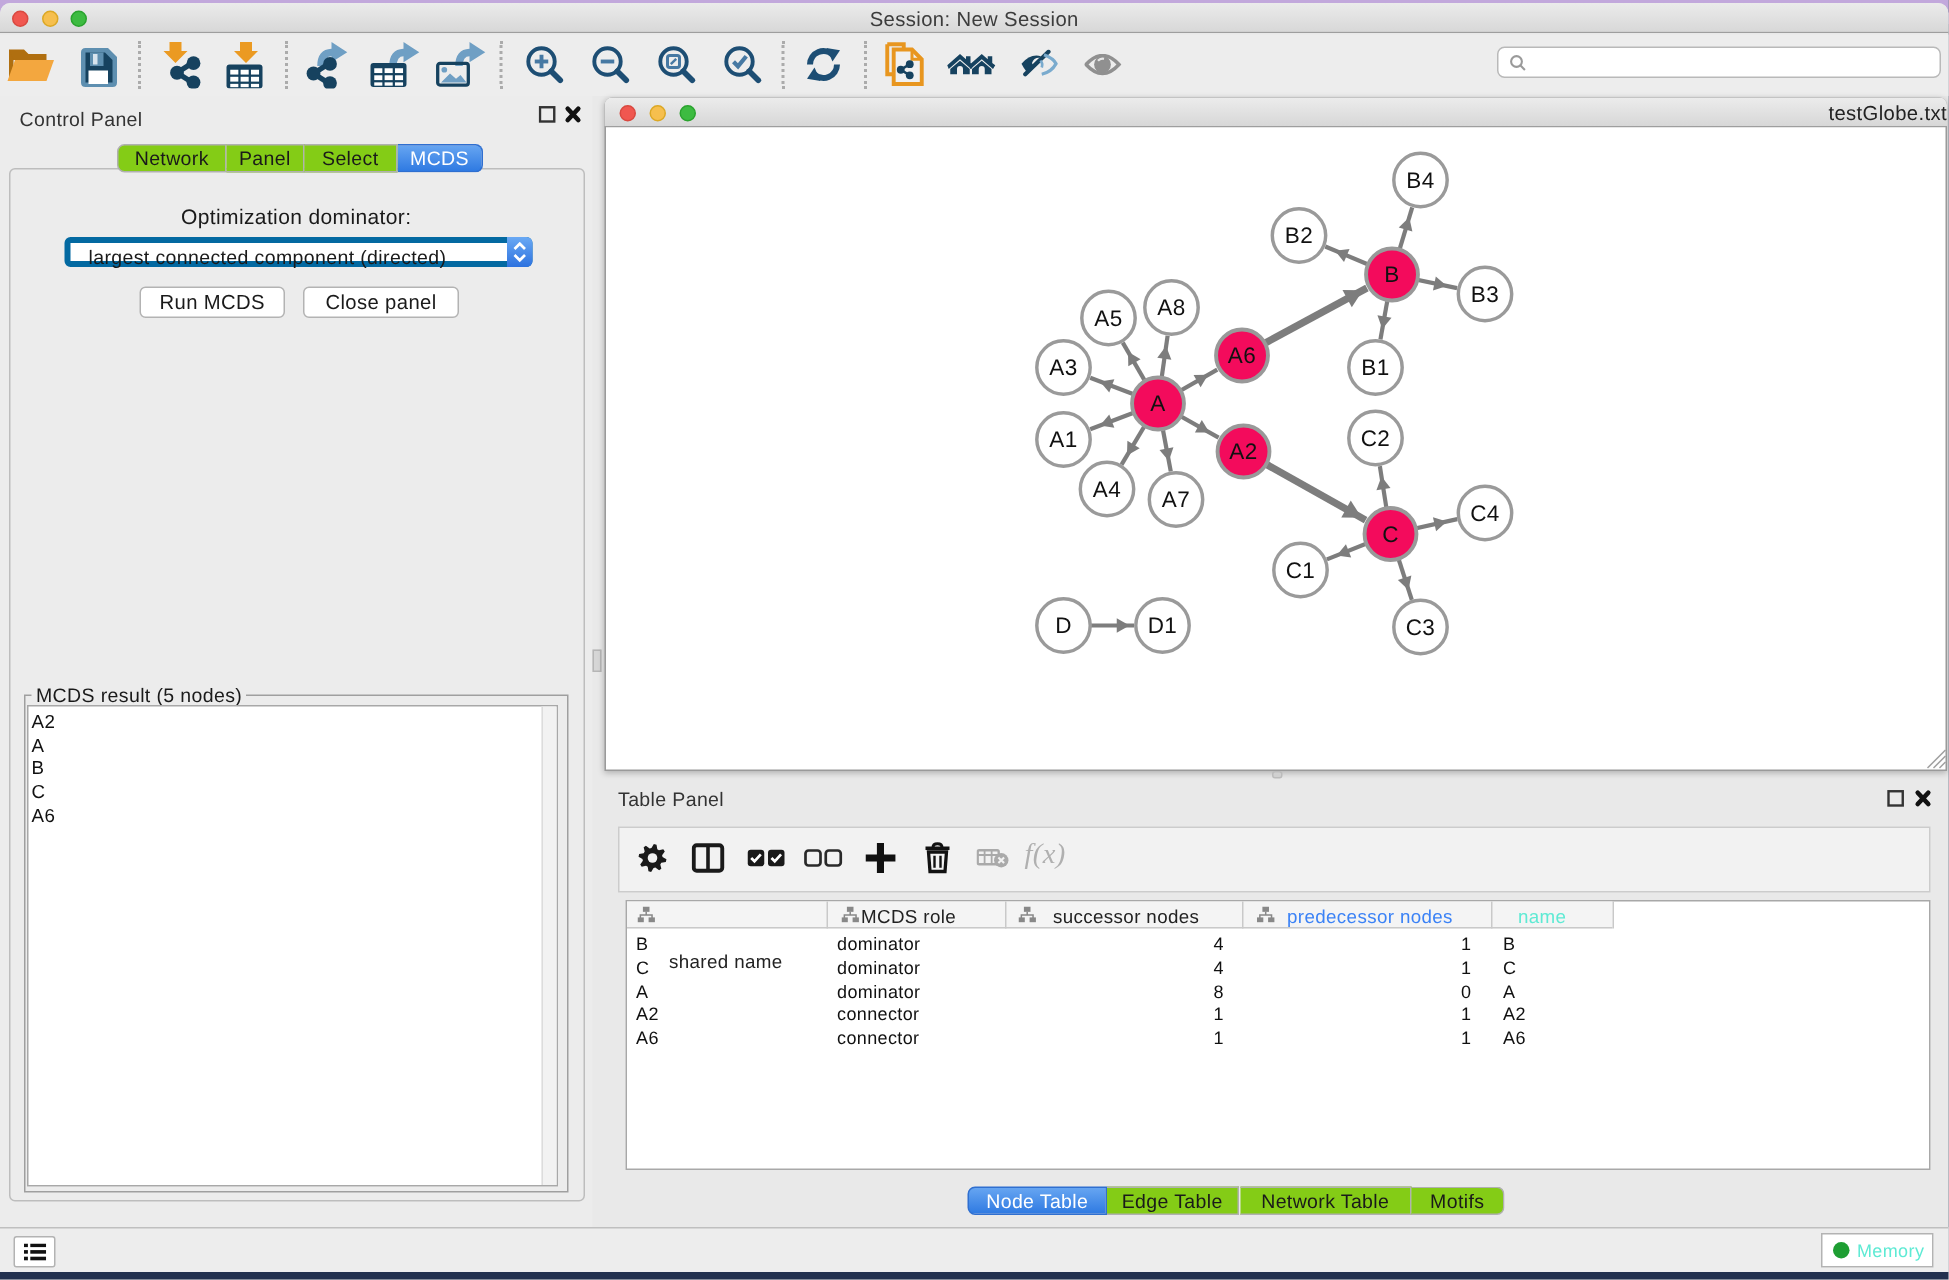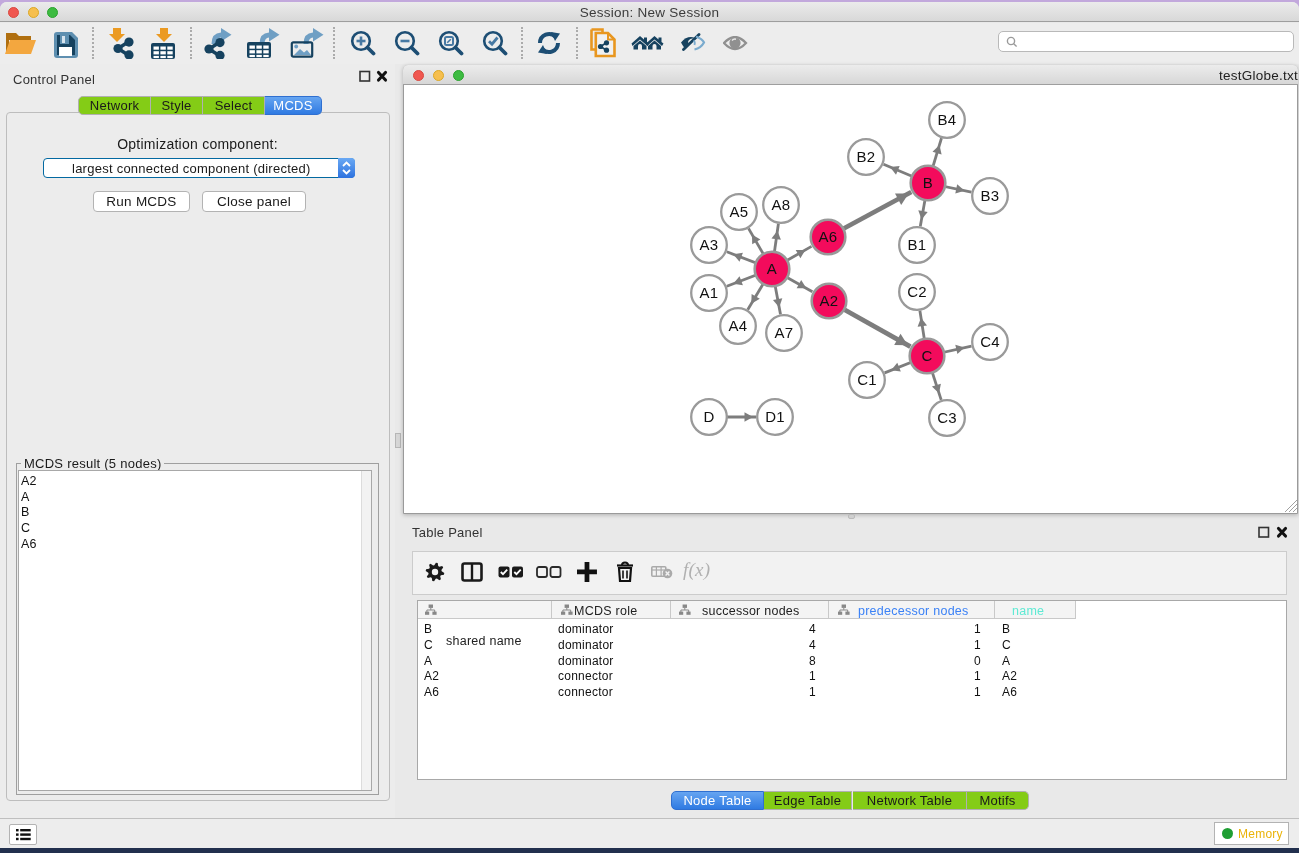--- a/index.html
+++ b/index.html
@@ -179,26 +179,26 @@
   </svg>
 <div class="abs" style="left:0;top:64px;width:395px;height:754px;background:#ececec"></div>
 <div class="abs" style="left:13px;top:72px;font-size:13px;color:#333">Control Panel</div>
 <svg class="abs" style="left:359px;top:70px" width="30" height="13">
     <rect x="1" y="1.5" width="9.5" height="9.5" fill="none" stroke="#333" stroke-width="1.6"></rect>
     <path d="M19.5 2.5 L26.5 10 M26.5 2.5 L19.5 10" stroke="#111" stroke-width="3.1" stroke-linecap="round"></path>
   </svg>
 <div class="abs" style="left:6px;top:112px;width:384px;height:689px;background:#ececec;border:1px solid #bdbdbd;border-radius:4px"></div>
 <div class="abs" style="left:78px;top:96px;width:244px;height:19px">
 <div class="tabseg" style="left:0;width:73px;border-left:1px solid #b0b0b0;border-radius:5px 0 0 5px">Network</div>
-<div class="tabseg" style="left:73px;width:52px">Style</div>
+<div class="tabseg" style="left:73px;width:52px">Panel</div>
 <div class="tabseg" style="left:125px;width:62px">Select</div>
 <div class="tabseg" style="left:187px;width:57px;background:linear-gradient(#66a5f1,#2f7ae2);border-color:#2f6fd0;color:#fff;border-radius:0 5px 5px 0">MCDS</div>
 </div>
-<div class="abs" style="left:0;top:136px;width:395px;text-align:center;font-size:14px;color:#1a1a1a">Optimization component:</div>
-<div class="abs" style="left:43px;top:158px;width:312px;height:20px;background:#fff;border:1px solid #0369a1;border-radius:4px;font-size:13px;color:#1a1a1a;line-height:19px;padding-left:28px">largest connected component (directed)</div>
+<div class="abs" style="left:0;top:136px;width:395px;text-align:center;font-size:14px;color:#1a1a1a">Optimization dominator:</div>
+<div class="abs" style="left:43px;top:158px;width:312px;height:20px;background:#fff;border:4px solid #0369a1;border-radius:4px;font-size:13px;color:#1a1a1a;line-height:19px;padding-left:12px">largest connected component (directed)</div>
 <div class="abs" style="left:338px;top:158px;width:17px;height:20px;background:linear-gradient(#6aa9f4,#2d72df);border-radius:0 4px 4px 0"></div>
 <svg class="abs" style="left:340px;top:161px" width="13" height="14">
     <path d="M3 5 L6.5 1.5 L10 5" fill="none" stroke="#fff" stroke-width="1.8"></path>
     <path d="M3 9 L6.5 12.5 L10 9" fill="none" stroke="#fff" stroke-width="1.8"></path>
   </svg>
 <div class="abs btn" style="left:93px;top:191px;width:97px;height:21px;line-height:19px">Run MCDS</div>
 <div class="abs btn" style="left:202px;top:191px;width:104px;height:21px;line-height:19px">Close panel</div>
 <div class="abs" style="left:16px;top:463px;width:363px;height:332px;border:1px solid #9f9f9f"></div>
 <div class="abs" style="left:21px;top:456px;background:#ececec;padding:0 3px;font-size:13px;color:#1a1a1a">MCDS result (5 nodes)</div>
 <div class="abs" style="left:18px;top:470px;width:354px;height:321px;background:#fff;border:1px solid #a8a8a8"></div>
@@ -410,32 +410,32 @@
 <div class="abs" style="left:424px;top:669.3999999999999px;font-size:12px;color:#111">A2</div>
 <div class="abs" style="left:558px;top:669.3999999999999px;font-size:12px;color:#111">connector</div>
 <div class="abs" style="left:740px;top:669.3999999999999px;width:76px;text-align:right;font-size:12px;color:#111">1</div>
 <div class="abs" style="left:905px;top:669.3999999999999px;width:76px;text-align:right;font-size:12px;color:#111">1</div>
 <div class="abs" style="left:1002px;top:669.3999999999999px;font-size:12px;color:#111">A2</div>
 <div class="abs" style="left:424px;top:685.1999999999998px;font-size:12px;color:#111">A6</div>
 <div class="abs" style="left:558px;top:685.1999999999998px;font-size:12px;color:#111">connector</div>
 <div class="abs" style="left:740px;top:685.1999999999998px;width:76px;text-align:right;font-size:12px;color:#111">1</div>
 <div class="abs" style="left:905px;top:685.1999999999998px;width:76px;text-align:right;font-size:12px;color:#111">1</div>
 <div class="abs" style="left:1002px;top:685.1999999999998px;font-size:12px;color:#111">A6</div>
-<div class="abs" style="left:671px;top:791px;width:358px;height:19px">
+<div class="abs" style="left:645px;top:791px;width:358px;height:19px">
 <div class="tabseg" style="left:0;width:93px;border-left:1px solid #2f6fd0;background:linear-gradient(#66a5f1,#2f7ae2);border-color:#2f6fd0;color:#fff;border-radius:5px 0 0 5px">Node Table</div>
 <div class="tabseg" style="left:93px;width:88px">Edge Table</div>
 <div class="tabseg" style="left:182px;width:114px">Network Table</div>
 <div class="tabseg" style="left:296px;width:62px;border-radius:0 5px 5px 0">Motifs</div>
 </div>
 <div class="abs" style="left:0;top:818px;width:1299px;height:30px;background:#ededed;border-top:1px solid #bfbfbf"></div>
 <div class="abs" style="left:9px;top:824px;width:28px;height:21px;background:#fff;border:1px solid #b3b3b3;border-radius:2px"></div>
 <svg class="abs" style="left:16px;top:829px" width="15" height="12">
     <g fill="#111">
       <rect x="0" y="0" width="2.6" height="2.4"></rect>
       <rect x="0" y="4.4" width="2.6" height="2.4"></rect>
       <rect x="0" y="8.8" width="2.6" height="2.4"></rect>
       <rect x="4.2" y="0" width="10.5" height="2.4"></rect>
       <rect x="4.2" y="4.4" width="10.5" height="2.4"></rect>
       <rect x="4.2" y="8.8" width="10.5" height="2.4"></rect>
     </g>
   </svg>
 <div class="abs" style="left:1214px;top:822px;width:75px;height:23px;background:#fff;border:1px solid #b3b3b3"></div>
 <div class="abs" style="left:1222px;top:828px;width:11px;height:11px;border-radius:50%;background:#1e9e33"></div>
-<div class="abs" style="left:1238px;top:827px;font-size:12px;color:#eab308">Memory</div>
+<div class="abs" style="left:1238px;top:827px;font-size:12px;color:#5eead4">Memory</div>
 </body></html>

